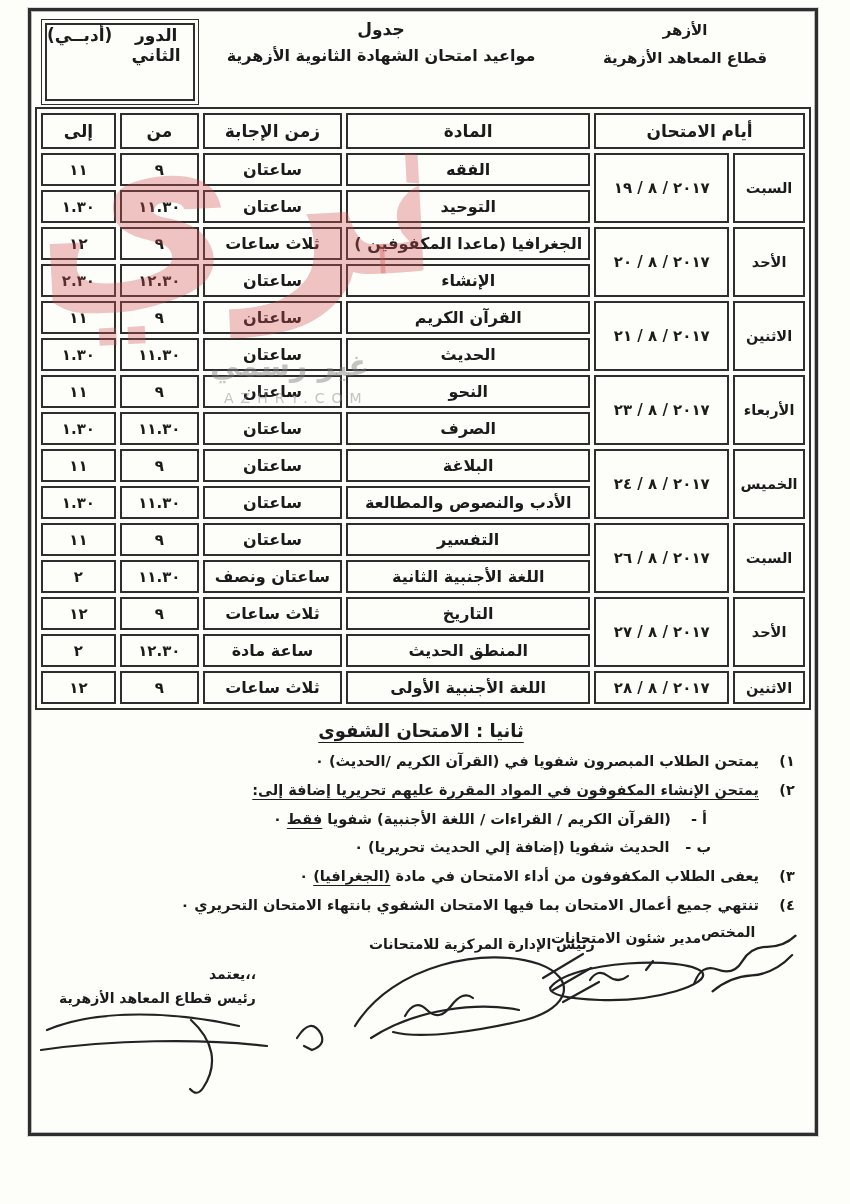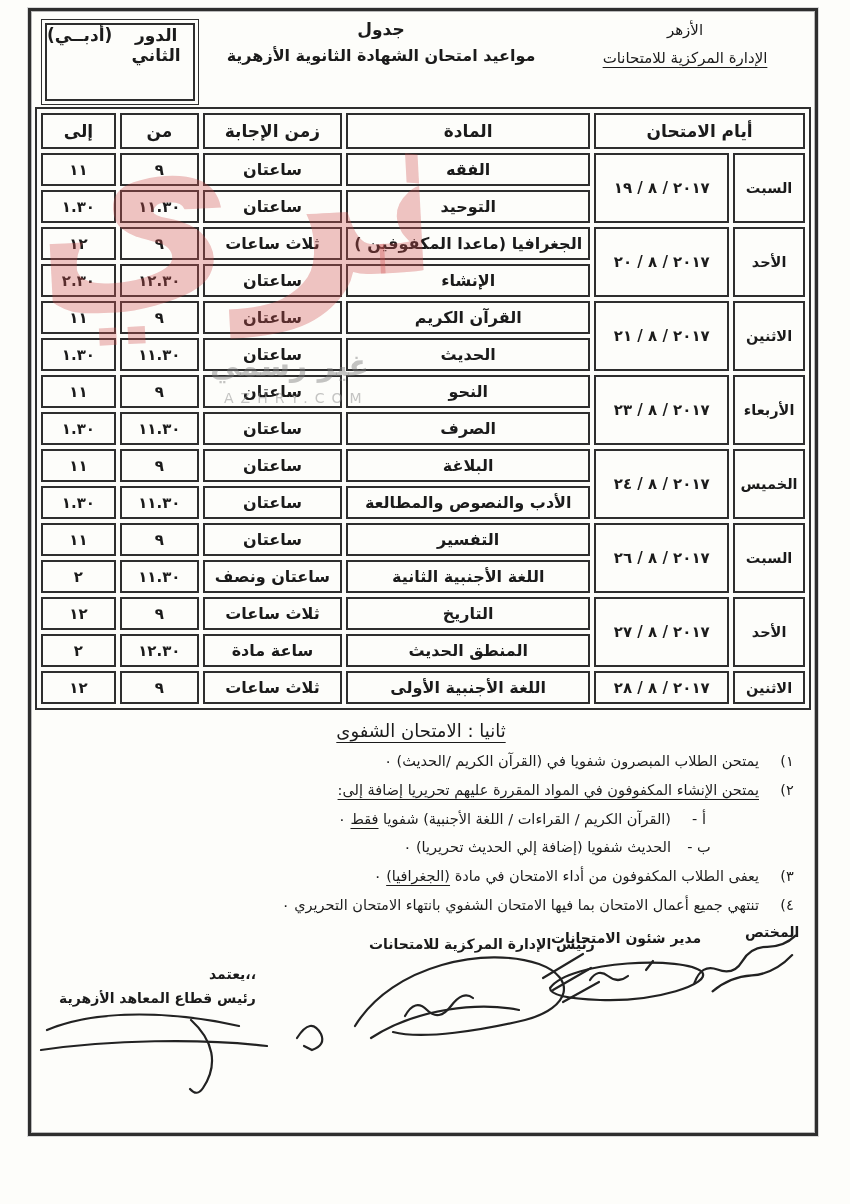--- a/index.html
+++ b/index.html
@@ -11,21 +11,21 @@
     overflow:hidden; direction:rtl;
   }
   .frame {
     position:absolute; left:28px; top:8px; width:790px; height:1128px;
     border:3px solid #2e2e2e;
     box-shadow: inset 0 0 0 1px #b9b9b9, 0 0 0 1px #d8d8d8;
     background:#fdfdfa;
   }
   
   .hdr { display:flex; padding:6px 8px 2px 8px; }
-  .hdr-right { width:244px; text-align:center; font-weight:normal; font-size:15px; line-height:1.85; }
+  .hdr-right { width:244px; text-align:center; font-weight:bold; font-size:15px; line-height:1.85; }
   .hdr-right .u { text-decoration:underline; text-underline-offset:4px; }
   .hdr-center { flex:1; text-align:center; font-weight:bold; padding-top:2px; }
   .hdr-center .t1 { font-size:17px; }
   .hdr-center .t2 { font-size:16px; margin-top:7px; }
   .hdr-center .t3 { font-size:15px; margin-top:7px; }
   .stage-box {
     width:150px; height:78px; margin:6px 4px 0 6px;
     border:2px solid #2e2e2e; outline:1px solid #2e2e2e; outline-offset:3px;
     display:flex; flex-direction:row; justify-content:center; gap:7px;
     text-align:center; font-weight:bold; font-size:17px; background:#fdfdfa;
@@ -40,21 +40,21 @@
     border:2px solid #2e2e2e; background:#fdfdfa;
     text-align:center; vertical-align:middle; font-weight:bold; padding:1px 3px;
   }
   .sched th { height:36px; font-size:17px; }
   .sched td { height:33px; font-size:16px; }
   .sched td.day-cell  { font-size:14.5px; }
   .sched td.date-cell { font-size:15px; }
   .date-ltr { direction:ltr; unicode-bidi:embed; white-space:nowrap; }
   .sched td.time-cell { font-size:15px; }
   
-  .notes { padding:8px 16px 0 12px; font-weight:normal; }
+  .notes { padding:8px 16px 0 12px; font-weight:bold; }
   .notes-heading { text-align:center; font-size:18px; margin:2px 0 10px 0; }
   .notes-heading span { text-decoration:underline; text-underline-offset:5px; }
   .note { display:flex; gap:16px; margin:7px 0; font-size:14.5px; line-height:1.5; }
   .note-num { min-width:24px; text-align:center; flex:none; }
   .note.sub { margin-right:88px; }
   .ul { text-decoration:underline; text-underline-offset:4px; }
   
   .sigs { position:relative; height:160px; margin-top:4px; font-weight:bold; font-size:14px; }
   .sig-abs { position:absolute; white-space:nowrap; }
   .sig-svg { position:absolute; }
@@ -72,21 +72,21 @@
 </style>
 </head>
 <body>
 
 <div class="page">
   <div class="frame">
 
     <div class="hdr">
       <div class="hdr-right">
         <div>الأزهر</div>
-        <div class="u">الإدارة المركزية للامتحانات</div>
+        <div>قطاع المعاهد الأزهرية</div>
       </div>
       <div class="hdr-center">
         <div class="t1">جدول</div>
         <div class="t2">مواعيد امتحان الشهادة الثانوية الأزهرية</div>
       </div>
       <div class="stage-box">
         <div>الدور الثاني</div>
         <div>(أدبــي)</div>
       </div>
     </div>
@@ -249,21 +249,21 @@
         <span class="note-num">٣)</span>
         <span><span>يعفى الطلاب المكفوفون من أداء الامتحان في مادة </span><span class="ul">(الجغرافيا)</span><span> ٠</span></span>
       </div>
       <div class="note">
         <span class="note-num">٤)</span>
         <span>تنتهي جميع أعمال الامتحان بما فيها الامتحان الشفوي بانتهاء الامتحان التحريري ٠</span>
       </div>
     </div>
 
     <div class="sigs" dir="ltr">
-      <div class="sig-abs" style="left:714px; top:0;">المختص</div>
+      <div class="sig-abs" style="left:670px; top:0;">المختص</div>
       <svg class="sig-svg" style="left:652px; top:14px; transform:rotate(-14deg);" width="130" height="52" viewBox="0 0 130 52">
         <path d="M8,32 q12,-18 26,-8 t26,-2 t28,-8 t30,-4"></path>
         <path d="M24,44 q20,-10 42,-6 t44,-10"></path>
       </svg>
       <div class="sig-abs" style="left:520px; top:6px;">مدير شئون الامتحانات</div>
       <svg class="sig-svg" style="left:505px; top:26px;" width="180" height="64" viewBox="0 0 180 64">
         <path d="M14,38 C34,10 150,6 166,22 C176,34 120,52 64,50 C36,49 14,46 14,38"></path>
         <path d="M54,30 q8,-12 18,-4 t20,0 M110,20 l7,-9"></path>
       </svg>
       <div class="sig-abs" style="left:338px; top:12px;">رئيس الإدارة المركزية للامتحانات</div>

